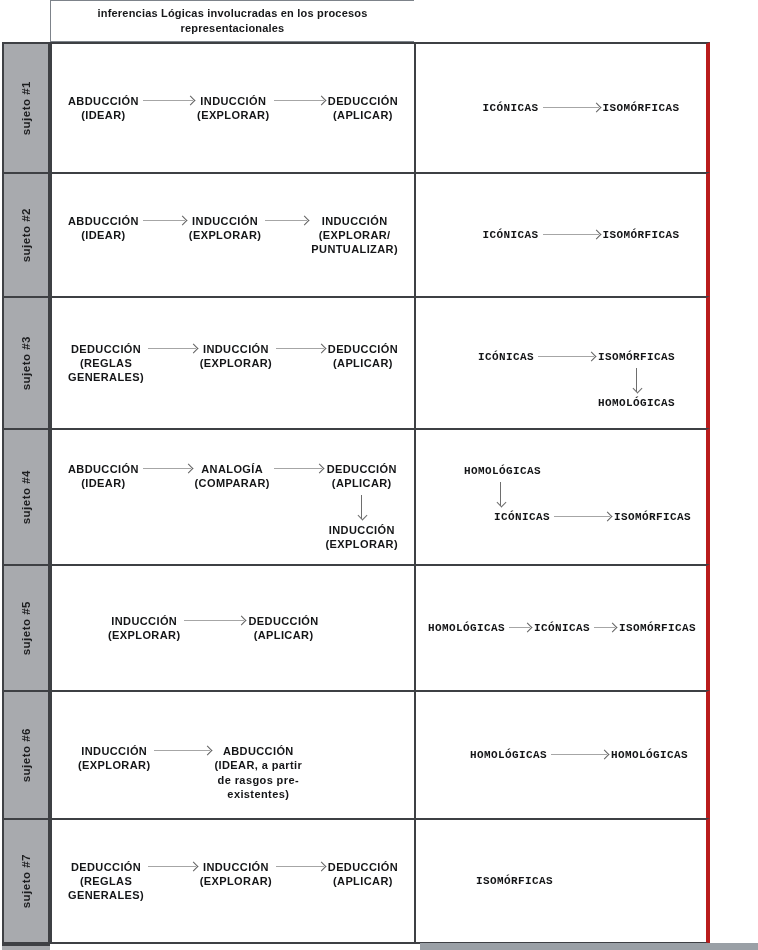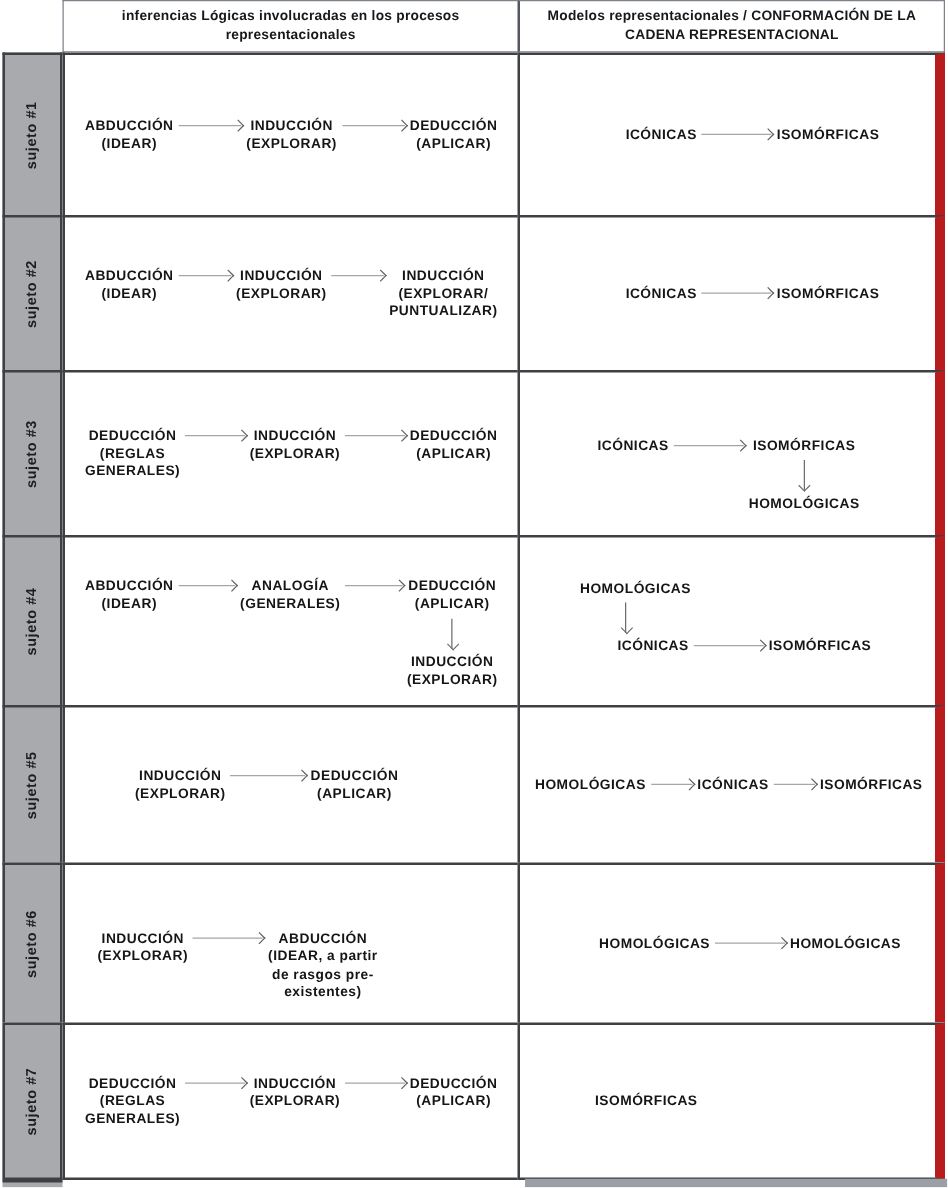--- a/index.html
+++ b/index.html
@@ -20,21 +20,21 @@
         display:flex;align-items:center;justify-content:center;}
   .side span{writing-mode:vertical-rl;transform:rotate(180deg);
         font-weight:bold;font-size:11.5px;letter-spacing:.5px;color:#1c1d1f;}
   .side.last{border-bottom:2px solid #3e4044;}
 
   
   .cell{position:absolute;box-sizing:border-box;background:#fff;overflow:hidden;
         border-left:2px solid #3e4044;border-top:2px solid #3e4044;
         display:flex;align-items:center;}
   .cl{left:50px;width:364px;}
-  .cr{left:414px;width:342px;border-right:8px solid #b91c1c;}
+  .cr{left:414px;width:296px;border-right:4px solid #b91c1c;font-family:Liberation Mono, monospace;}
   .cell.last{border-bottom:2px solid #3e4044;}
 
   
   .chain{display:flex;align-items:flex-start;justify-content:flex-end;}
   .fill{width:100%;}
   .node{font-weight:bold;font-size:11px;line-height:1.3;letter-spacing:.4px;
         color:#141517;white-space:pre-line;text-align:center;}
   .stack{display:flex;flex-direction:column;align-items:center;}
   .colstack{display:flex;flex-direction:column;align-items:flex-start;}
 
@@ -59,23 +59,20 @@
           background:#9aa0a6;}
 </style>
 </head>
 <body>
 
 <div class="page">
 
   <div class="hdr" id="hdr1">
     <span>inferencias Lógicas involucradas en los procesos representacionales</span>
   </div>
-  <div class="hdr" id="hdr2">
-    <span>Modelos representacionales / CONFORMACIÓN DE LA CADENA REPRESENTACIONAL</span>
-  </div>
 
   <div class="side" style="top:42px;height:130px">
     <span>sujeto #1</span>
   </div>
   <div class="cell cl" style="top:42px;height:130px">
     <div class="chain fill" style="padding:0 16px">
       <div class="node">ABDUCCIÓN
 (IDEAR)</div>
       <div class="harrow grow"></div>
       <div class="node">INDUCCIÓN
@@ -147,21 +144,21 @@
 
   <div class="side" style="top:428px;height:136px">
     <span>sujeto #4</span>
   </div>
   <div class="cell cl" style="top:428px;height:136px;align-items:flex-start;padding-top:32px">
     <div class="chain fill" style="padding:0 16px">
       <div class="node">ABDUCCIÓN
 (IDEAR)</div>
       <div class="harrow grow"></div>
       <div class="node">ANALOGÍA
-(GENERALES)</div>
+(COMPARAR)</div>
       <div class="harrow grow"></div>
       <div class="stack">
         <div class="node">DEDUCCIÓN
 (APLICAR)</div>
         <div class="varrow"></div>
         <div class="node">INDUCCIÓN
 (EXPLORAR)</div>
       </div>
     </div>
   </div>

